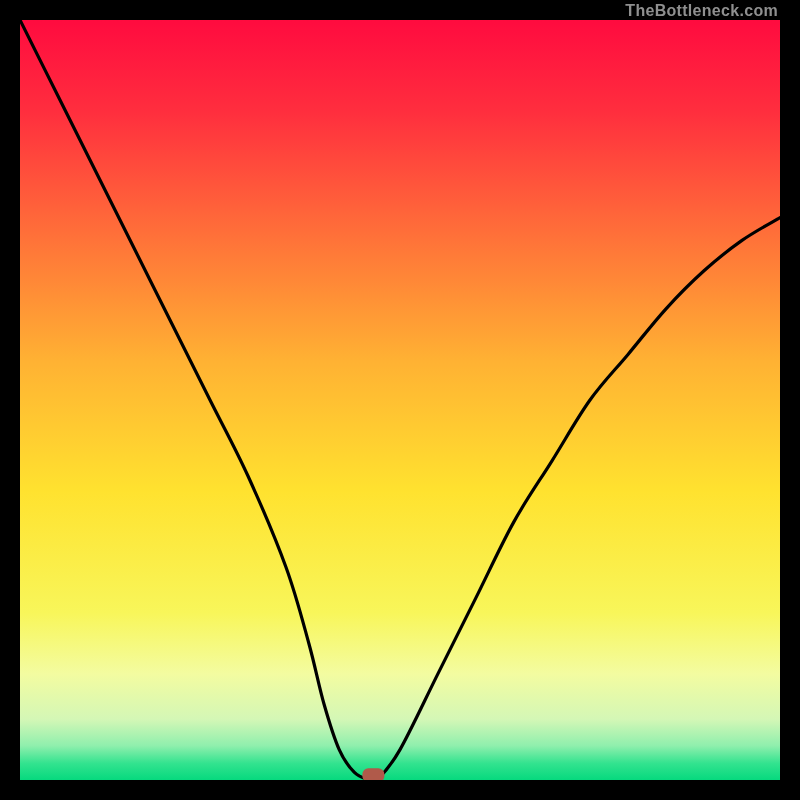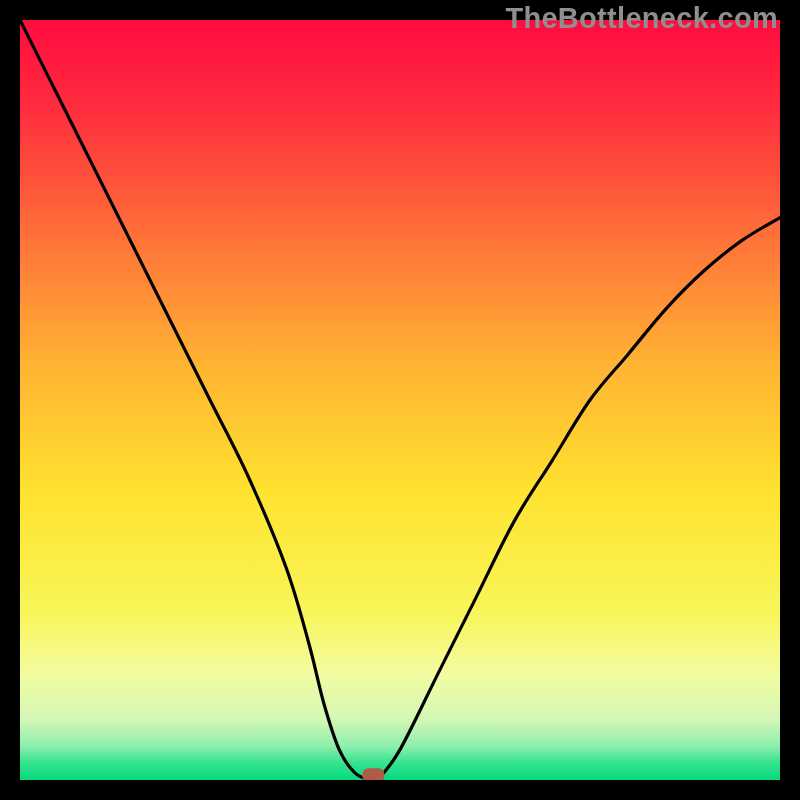--- a/index.html
+++ b/index.html
@@ -24,21 +24,21 @@
     top: 20px;
     width: 760px;
     height: 760px;
     display: block;
   }
   .watermark {
     position: absolute;
     top: 2px;
     right: 22px;
     font-family: Arial, Helvetica, sans-serif;
-    font-size: 29px;
+    font-size: 16px;
     font-weight: 600;
     letter-spacing: 0.3px;
     color: #8f8f8f;
     user-select: none;
     margin-left: 16px;
   }
 </style>
 </head>
 <body>
 

